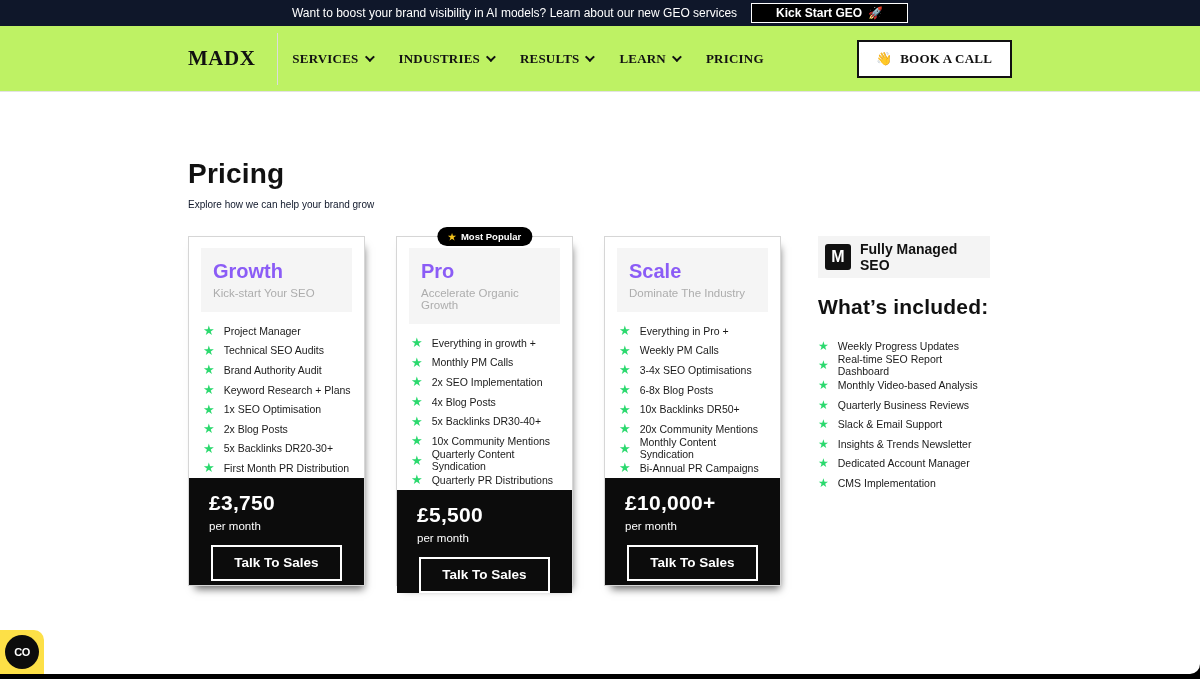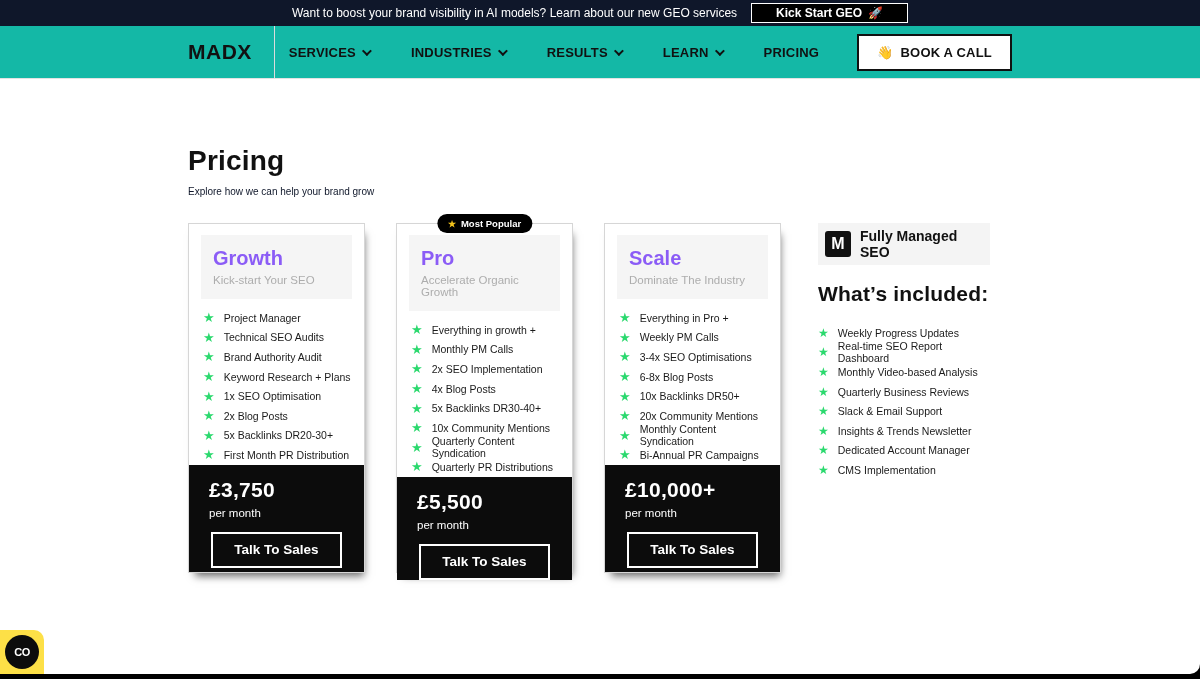--- a/index.html
+++ b/index.html
@@ -7,25 +7,25 @@
   body { font-family:"Liberation Sans", sans-serif; background:#000; }
   .page { width:1200px; height:679px; display:flex; flex-direction:column; background:#000; overflow:hidden; }
 
   
   .banner { height:26px; background:#0f172a; display:flex; align-items:center; justify-content:center; gap:14px; flex:0 0 auto; }
   .banner-text { color:#fff; font-size:12px; }
   .banner-cta { background:#000; color:#fff; border:1px solid #fff; font-size:12px; font-weight:700;
     padding:2px 24px; cursor:pointer; display:flex; align-items:center; gap:6px; font-family:inherit; }
 
   
-  .nav { height:53px; background:#14b8a6; border-bottom:1px solid #e3e3e3; flex:0 0 auto; }
+  .nav { height:66px; background:#bef264; border-bottom:1px solid #e3e3e3; flex:0 0 auto;font-family:Liberation Serif, serif; }
   .nav-inner { height:100%; padding:0 188px; display:flex; align-items:center; }
   .logo { font-size:21px; font-weight:900; letter-spacing:0.5px; color:#111; cursor:pointer; }
   .nav-divider { width:1px; height:52px; background:#dcdcdc; margin:0 14px 0 22px; }
-  .nav-links { display:flex; align-items:center; gap:42px; }
+  .nav-links { display:flex; align-items:center; gap:27px; }
   .nav-item { display:flex; align-items:center; gap:6px; font-size:13px; font-weight:700; color:#111;
     letter-spacing:0.2px; cursor:pointer; }
   .chev { width:7px; height:7px; border-right:2px solid #111; border-bottom:2px solid #111;
     transform:rotate(45deg) translateY(-2px); display:inline-block; }
   .book-call { margin-left:auto; background:#fff; border:2px solid #111; color:#111; font-weight:800;
     font-size:13px; padding:9px 18px; letter-spacing:0.2px; display:flex; align-items:center; gap:7px;
     cursor:pointer; font-family:inherit; }
 
   
   main { flex:1 1 auto; background:#fff; border-radius:0 0 10px 10px; margin-bottom:5px;

